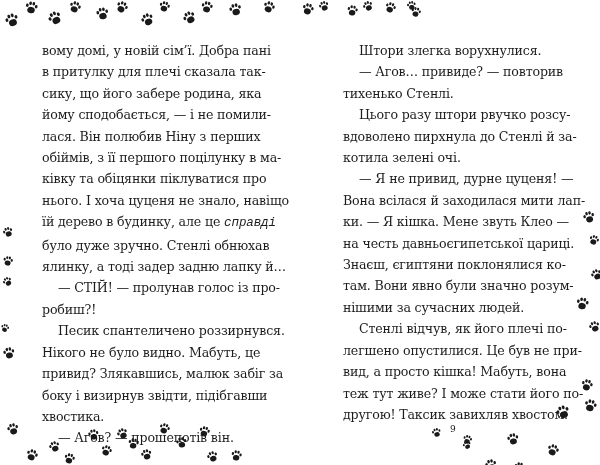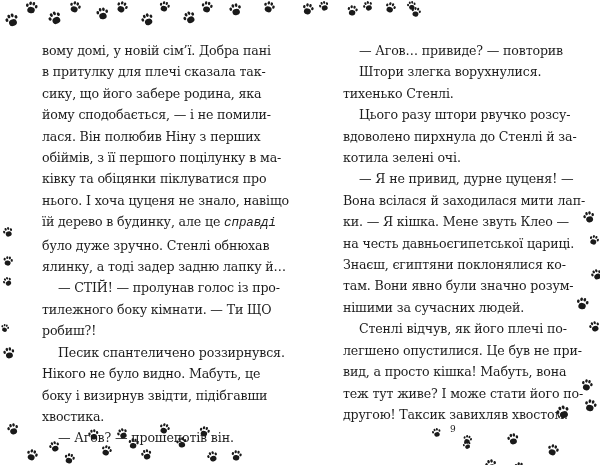--- a/index.html
+++ b/index.html
@@ -46,33 +46,33 @@
         <span class="line">сику, що його забере родина, яка</span>
         <span class="line">йому сподобається, — і не помили-</span>
         <span class="line">лася. Він полюбив Ніну з перших</span>
         <span class="line">обіймів, з її першого поцілунку в ма-</span>
         <span class="line">ківку та обіцянки піклуватися про</span>
         <span class="line">нього. І хоча цуценя не знало, навіщо</span>
         <span class="line">їй дерево в будинку, але це <em>справді</em></span>
         <span class="line">було дуже зручно. Стенлі обнюхав</span>
         <span class="line last">ялинку, а тоді задер задню лапку й…</span>
         <span class="line indent">— СТІЙ! — пролунав голос із про-</span>
-        <span class="line">тилежного боку кімнати. — Ти ЩО</span>
         <span class="line last">робиш?!</span>
         <span class="line indent">Песик спантеличено роззирнувся.</span>
         <span class="line">Нікого не було видно. Мабуть, це</span>
+        <span class="line">привид? Злякавшись, малюк забіг за</span>
         <span class="line">боку і визирнув звідти, підібгавши</span>
         <span class="line last">хвостика.</span>
         <span class="line indent last">— Агов? — прошепотів він.</span>
       </div>
   </div>
   <div class="page right"></div>
   <div class="text" id="right-text" style="left:343px;top:40px;width:212px;position:absolute;font-size:12.6px;line-height:21.4px;letter-spacing:-0.15px;">
+      <span class="line indent last">Штори злегка ворухнулися.</span>
       <span class="line indent">— Агов… привиде? — повторив</span>
-      <span class="line indent last">Штори злегка ворухнулися.</span>
       <span class="line last">тихенько Стенлі.</span>
       <span class="line indent">Цього разу штори рвучко розсу-</span>
       <span class="line">вдоволено пирхнула до Стенлі й за-</span>
       <span class="line last">котила зелені очі.</span>
       <span class="line indent">— Я не привид, дурне цуценя! —</span>
       <span class="line">Вона всілася й заходилася мити лап-</span>
       <span class="line">ки. — Я кішка. Мене звуть Клео —</span>
       <span class="line">на честь давньоєгипетської цариці.</span>
       <span class="line">Знаєш, єгиптяни поклонялися ко-</span>
       <span class="line">там. Вони явно були значно розум-</span>

